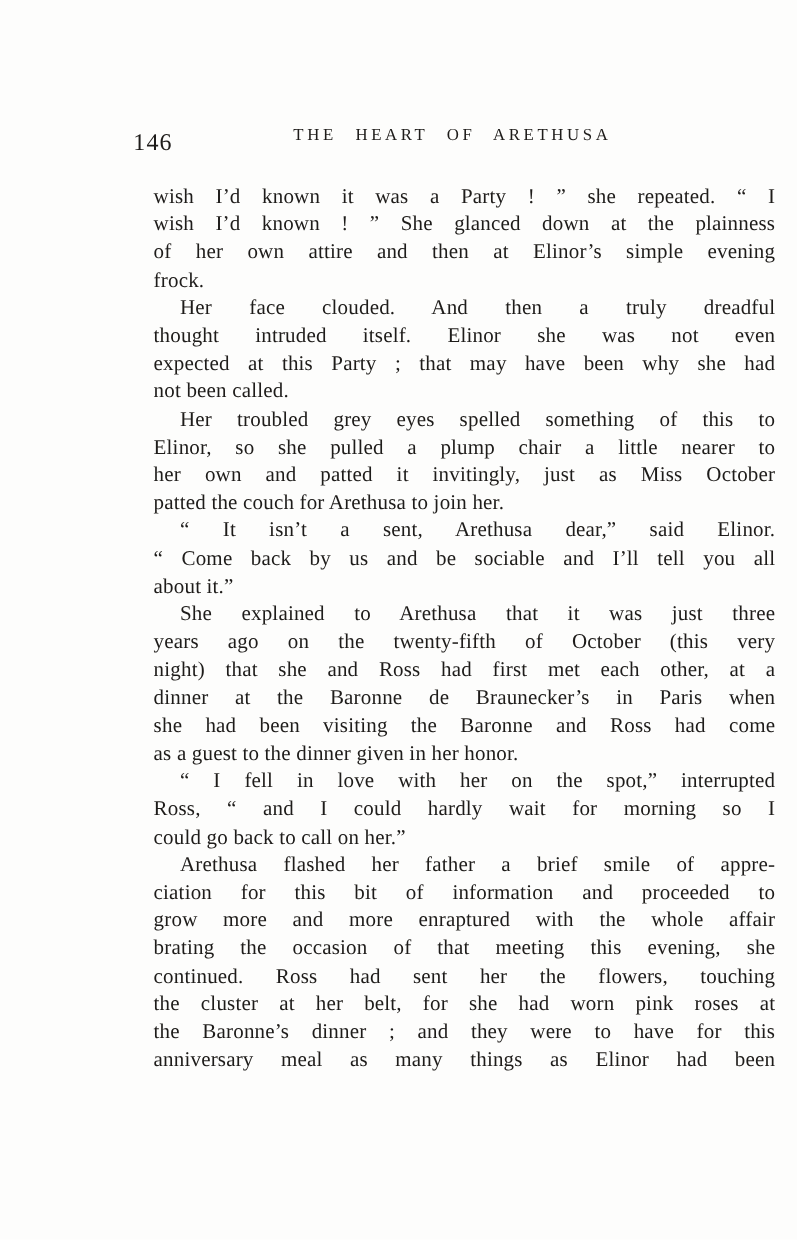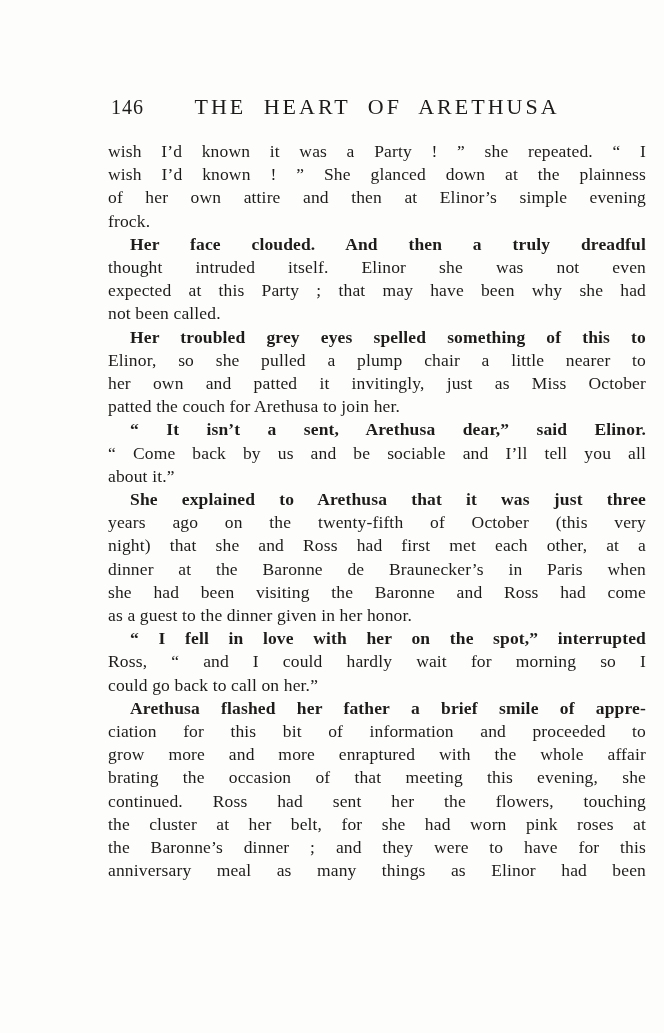--- a/index.html
+++ b/index.html
@@ -11,55 +11,55 @@
     width: 664px;
     height: 1033px;
     background: #fdfdfc;
     overflow: hidden;
     font-family: "Liberation Serif", "DejaVu Serif", serif;
     color: #1e1c1a;
   }
   .column {
     position: absolute;
     left: 108px;
-    top: 94px;
+    top: 106px;
     width: 538px;
   }
   .page-header {
     position: relative;
     height: 26px;
   }
   .page-number {
     position: absolute;
     left: 3px;
     top: 2px;
     font-size: 20px;
     letter-spacing: 1px;
     font-variant-numeric: oldstyle-nums;
   }
   .running-title {
     display: block;
     text-align: center;
-    font-size: 22px;
+    font-size: 14px;
     letter-spacing: 3px;
     word-spacing: 9px;
     white-space: nowrap;
   }
   .page-text {
     margin-top: 20px;
     font-size: 17.5px;
     line-height: 23.2px;
     letter-spacing: 0.15px;
+    margin-left: 20px;
   }
   .para {
     margin: 0;
   }
   .para.indent .line:first-child {
     text-indent: 22px;
-    font-weight: bold;
   }
   .line {
     text-align: justify;
     text-align-last: justify;
     white-space: normal;
   }
   .line.no-just {
     text-align-last: left;
   }
 </style>

